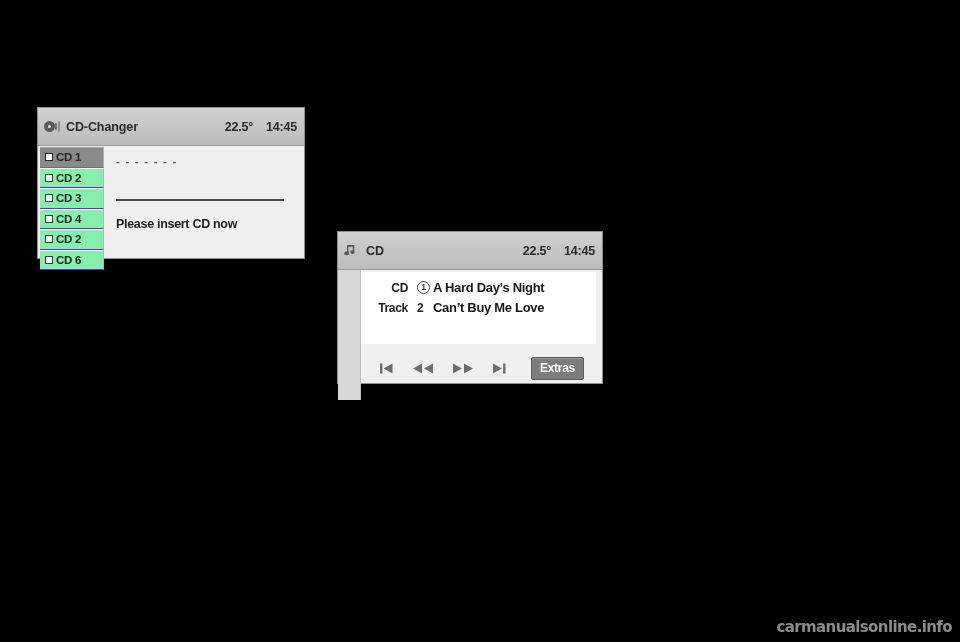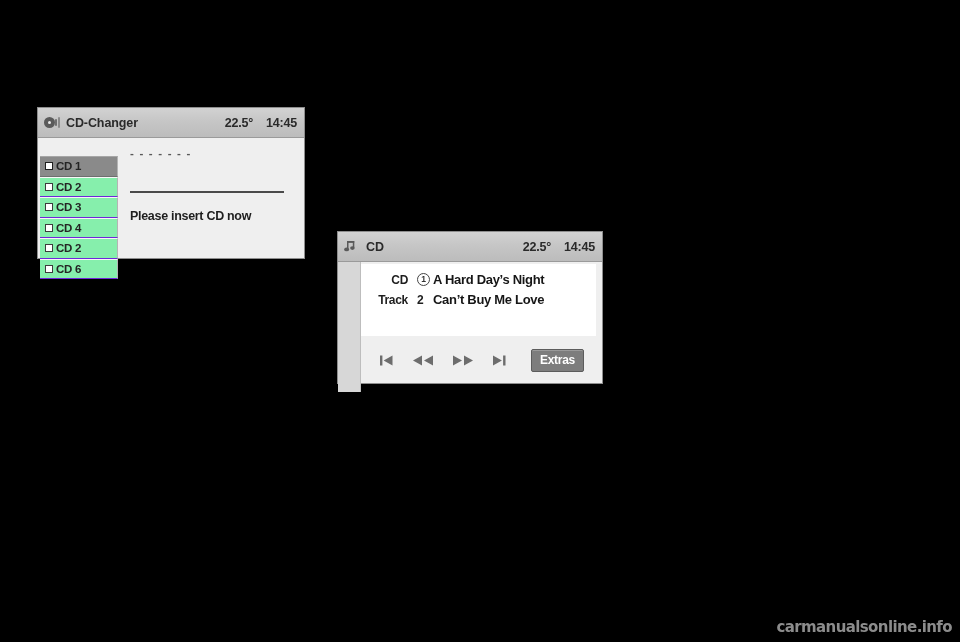--- a/index.html
+++ b/index.html
@@ -16,21 +16,21 @@
     -webkit-font-smoothing: none;
   }
 
   
   .panel {
     position: absolute;
     background: #f0f0f0;
     box-sizing: border-box;
   }
   .panel-header {
-    height: 30px;
+    height: 38px;
     background: linear-gradient(to bottom, #d2d2d2 0%, #c6c6c6 45%, #bcbcbc 100%);
     border-bottom: 1px solid #9a9a9a;
     display: flex;
     align-items: center;
     padding: 0 7px 0 6px;
     box-sizing: border-box;
   }
   .panel-header .title {
     font-size: 12.5px;
     font-weight: bold;
@@ -86,23 +86,23 @@
     width: 268px;
     height: 152px;
     border: 1px solid #8e8e8e;
     background: #efefef;
   }
   .changer-body {
     display: flex;
     height: 129px;
   }
   .cd-list {
-    width: 80px;
-    flex: 0 0 auto;
-    padding: 18px 0 0 2px;
+    width: 66px;
+    flex: 0 0 auto;
+    padding: 1px 0 0 2px;
     box-sizing: border-box;
   }
   .cd-item {
     height: 20.5px;
     display: flex;
     align-items: center;
     background: #86efac;
     border-top: 1px solid #f7f7f7;
     border-bottom: 1px solid #6d28d9;
     border-right: 1px solid #b4b4b4;

